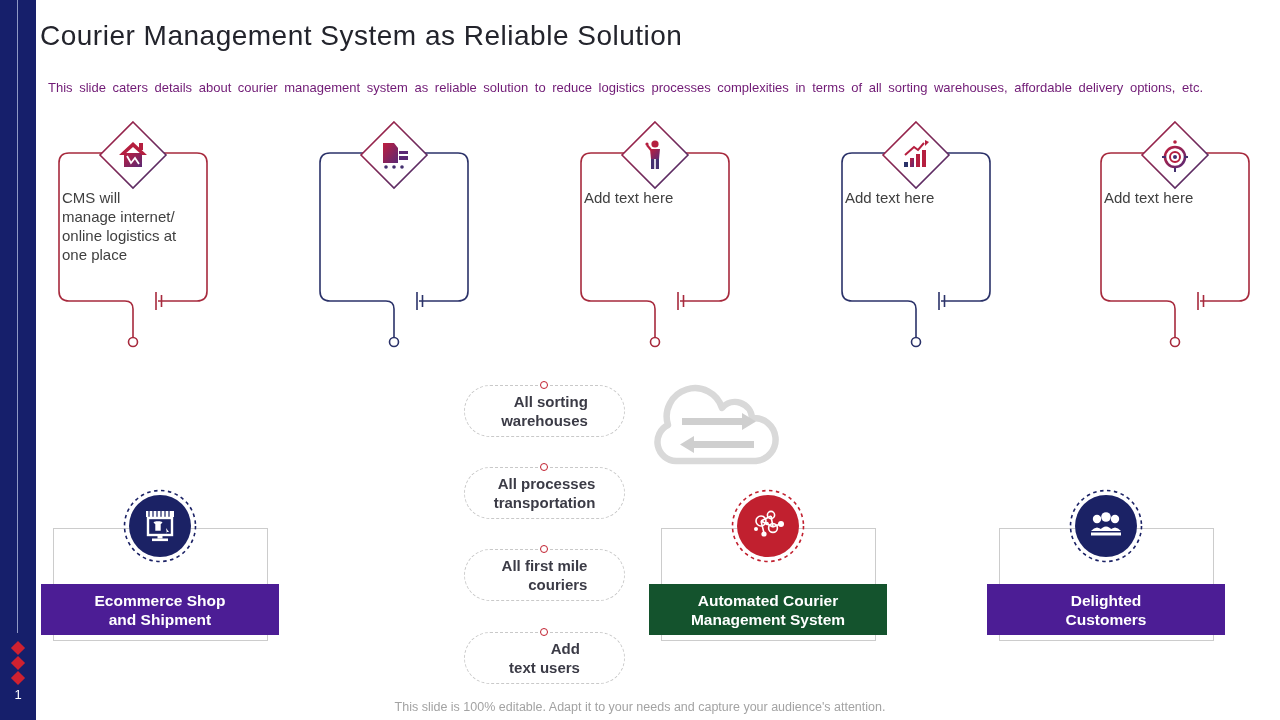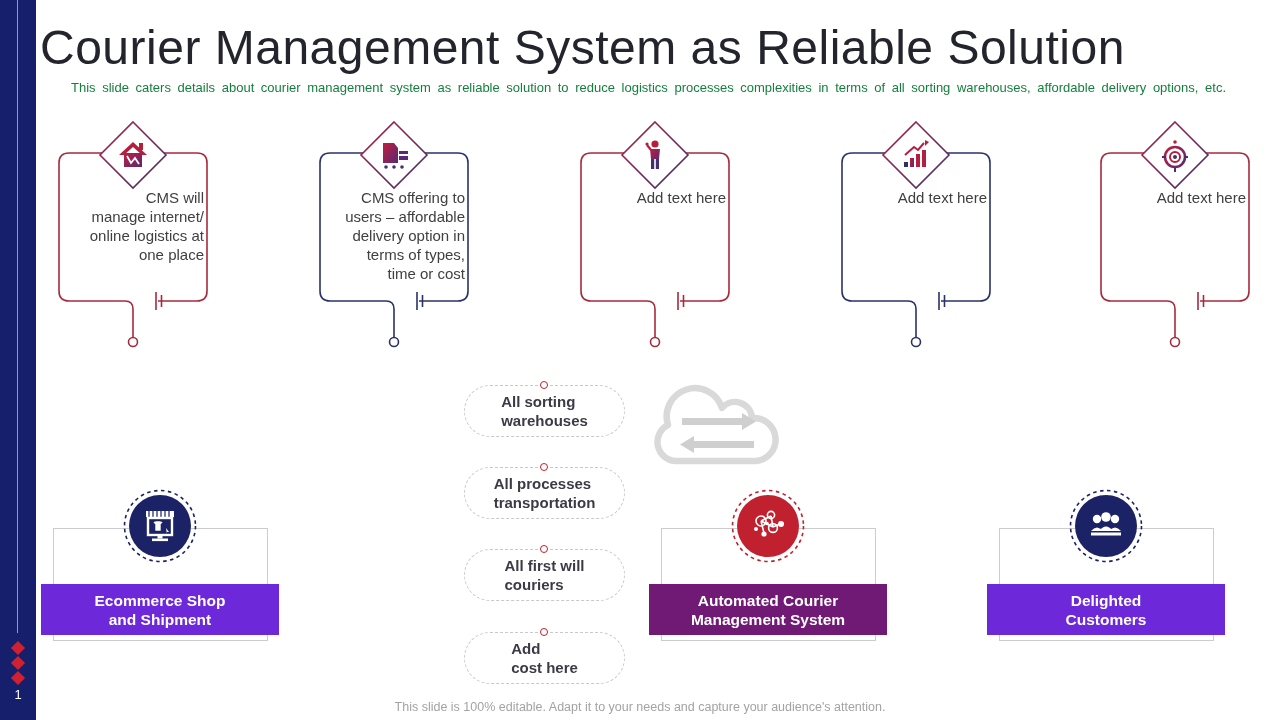--- a/index.html
+++ b/index.html
@@ -5,45 +5,45 @@
   html,body{margin:0;padding:0;}
   body{width:1280px;height:720px;position:relative;background:#ffffff;overflow:hidden;
        font-family:"Liberation Sans",sans-serif;}
   .abs{position:absolute;}
   
   .rail{left:0;top:0;width:36px;height:720px;background:#161f6b;}
   .rail-line{left:17px;top:0;width:1px;height:633px;background:#8f98c5;}
   .rail-diamond{width:10px;height:10px;background:#cf2130;transform:rotate(45deg);left:13px;}
   .page-num{left:0;top:687px;width:36px;text-align:center;color:#ffffff;font-size:13px;}
   
-  .title{left:40px;top:20px;width:1200px;font-size:48px;color:#23242c;letter-spacing:.5px;}
-  .subtitle{left:36px;top:80px;width:1190px;font-size:13px;color:#15803d;word-spacing:3px;text-align:right;}
+  .title{left:40px;top:20px;width:1200px;font-size:28px;color:#23242c;letter-spacing:.5px;}
+  .subtitle{left:48px;top:80px;width:1190px;font-size:13px;color:#701a75;word-spacing:3px;}
   
   .tcard{top:115px;width:190px;height:245px;}
   .tcard svg{position:absolute;left:0;top:0;}
-  .tcard-text{position:absolute;left:24px;top:73px;width:142px;text-align:right;
+  .tcard-text{position:absolute;left:24px;top:73px;width:142px;text-align:left;
               font-size:15px;line-height:19px;color:#404040;white-space:pre-line;}
   .stroke-red{stroke:#a72a3d;}
   .stroke-navy{stroke:#2b3269;}
   
   .pill{left:464px;width:159px;height:50px;border:1.5px dashed #c9c9c9;border-radius:28px;
-        display:flex;align-items:center;justify-content:center;text-align:left;
+        display:flex;align-items:center;justify-content:center;text-align:right;
         font-size:15px;font-weight:bold;color:#3b3b46;line-height:19px;white-space:pre-line;}
   .pill-dot{position:absolute;top:-5px;left:50%;margin-left:-4.5px;width:6px;height:6px;
             background:#fff;border:1.5px solid #c1202f;border-radius:50%;}
   
   .cloud{left:648px;top:373px;width:145px;height:105px;}
   
   .bgroup{top:488px;width:240px;height:165px;}
   .bcard{position:absolute;left:13px;top:40px;width:213px;height:111px;border:1px solid #cccccc;background:#fff;}
   .banner{position:absolute;left:1px;top:96px;width:238px;height:51px;display:flex;align-items:center;
           justify-content:center;text-align:center;color:#fff;font-weight:bold;font-size:15.5px;
           line-height:19px;white-space:pre-line;}
-  .banner.navy{background:#6d28d9;}
-  .banner.red{background:#701a75;}
+  .banner.navy{background:#4c1d95;}
+  .banner.red{background:#14532d;}
   .bicon{position:absolute;left:75px;top:-7px;}
   
   .footer{left:0;top:700px;width:1280px;text-align:center;font-size:12.5px;color:#a3a3a3;}
 </style>
 </head>
 <body>
 
 <div class="abs rail"></div>
 <div class="abs rail-line"></div>
 <div class="abs rail-diamond" style="top:643px"></div>
@@ -101,25 +101,20 @@
     <polygon points="95,7 128,40 95,73 62,40" fill="#fff" stroke="url(#dg2)" stroke-width="1.6"></polygon>
     <g>
       <path d="M 84,28 L 95,28 L 99,33 L 99,48 L 84,48 Z" fill="url(#ig2)"></path>
       <rect x="100" y="36" width="9" height="9" fill="#5a2874"></rect>
       <rect x="100" y="39" width="9" height="2" fill="#fff"></rect>
       <circle cx="87" cy="52" r="1.8" fill="#43306f"></circle>
       <circle cx="95" cy="52" r="1.8" fill="#43306f"></circle>
       <circle cx="103" cy="52" r="1.8" fill="#43306f"></circle>
     </g>
   </svg>
-  <div class="tcard-text">CMS offering to
-users – affordable
-delivery option in
-terms of types,
-time or cost</div>
 </div>
 
 <div class="abs tcard" style="left:560px">
   <svg width="190" height="245" viewBox="0 0 190 245">
     <defs>
       <linearGradient id="dg3" x1="0" y1="0" x2="1" y2="1">
         <stop offset="0" stop-color="#b02040"></stop>
           <stop offset="1" stop-color="#43306f"></stop>
       </linearGradient>
       <linearGradient id="ig3" x1="0" y1="0" x2="1" y2="1">
@@ -203,27 +198,27 @@
   <span>All sorting
 warehouses</span>
 </div>
 <div class="abs pill" style="top:467px">
   <span class="pill-dot"></span>
   <span>All processes
 transportation</span>
 </div>
 <div class="abs pill" style="top:549px">
   <span class="pill-dot"></span>
-  <span>All first will
+  <span>All first mile
 couriers</span>
 </div>
 <div class="abs pill" style="top:632px">
   <span class="pill-dot"></span>
   <span>Add
-cost here</span>
+text users</span>
 </div>
 
 <div class="abs cloud">
   <svg width="145" height="105" viewBox="0 0 145 105">
     <path d="M 108,88 L 28,88 A 19 19 0 0 1 20,52 A 28 28 0 0 1 74,35 A 17 17 0 0 1 104,45 A 21 21 0 0 1 108,88 Z" fill="#ffffff" stroke="#d9d9d9" stroke-width="6.5" stroke-linejoin="round"></path>
     <polygon points="34,45 94,45 94,40 108,48.5 94,57 94,52 34,52" fill="#cfcfcf"></polygon>
     <polygon points="106,68 46,68 46,63 32,71.5 46,80 46,75 106,75" fill="#cfcfcf"></polygon>
   </svg>
 </div>
 

